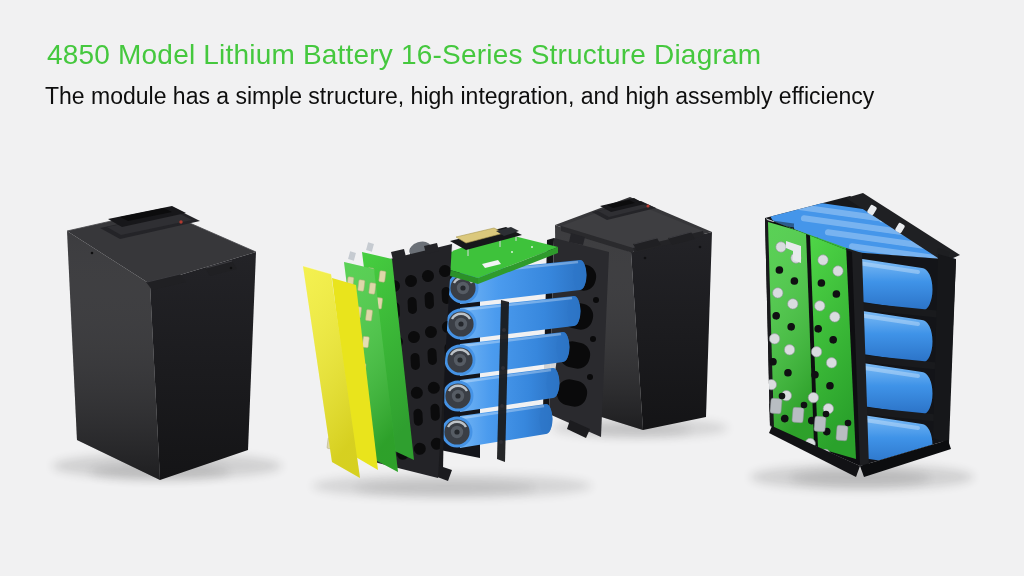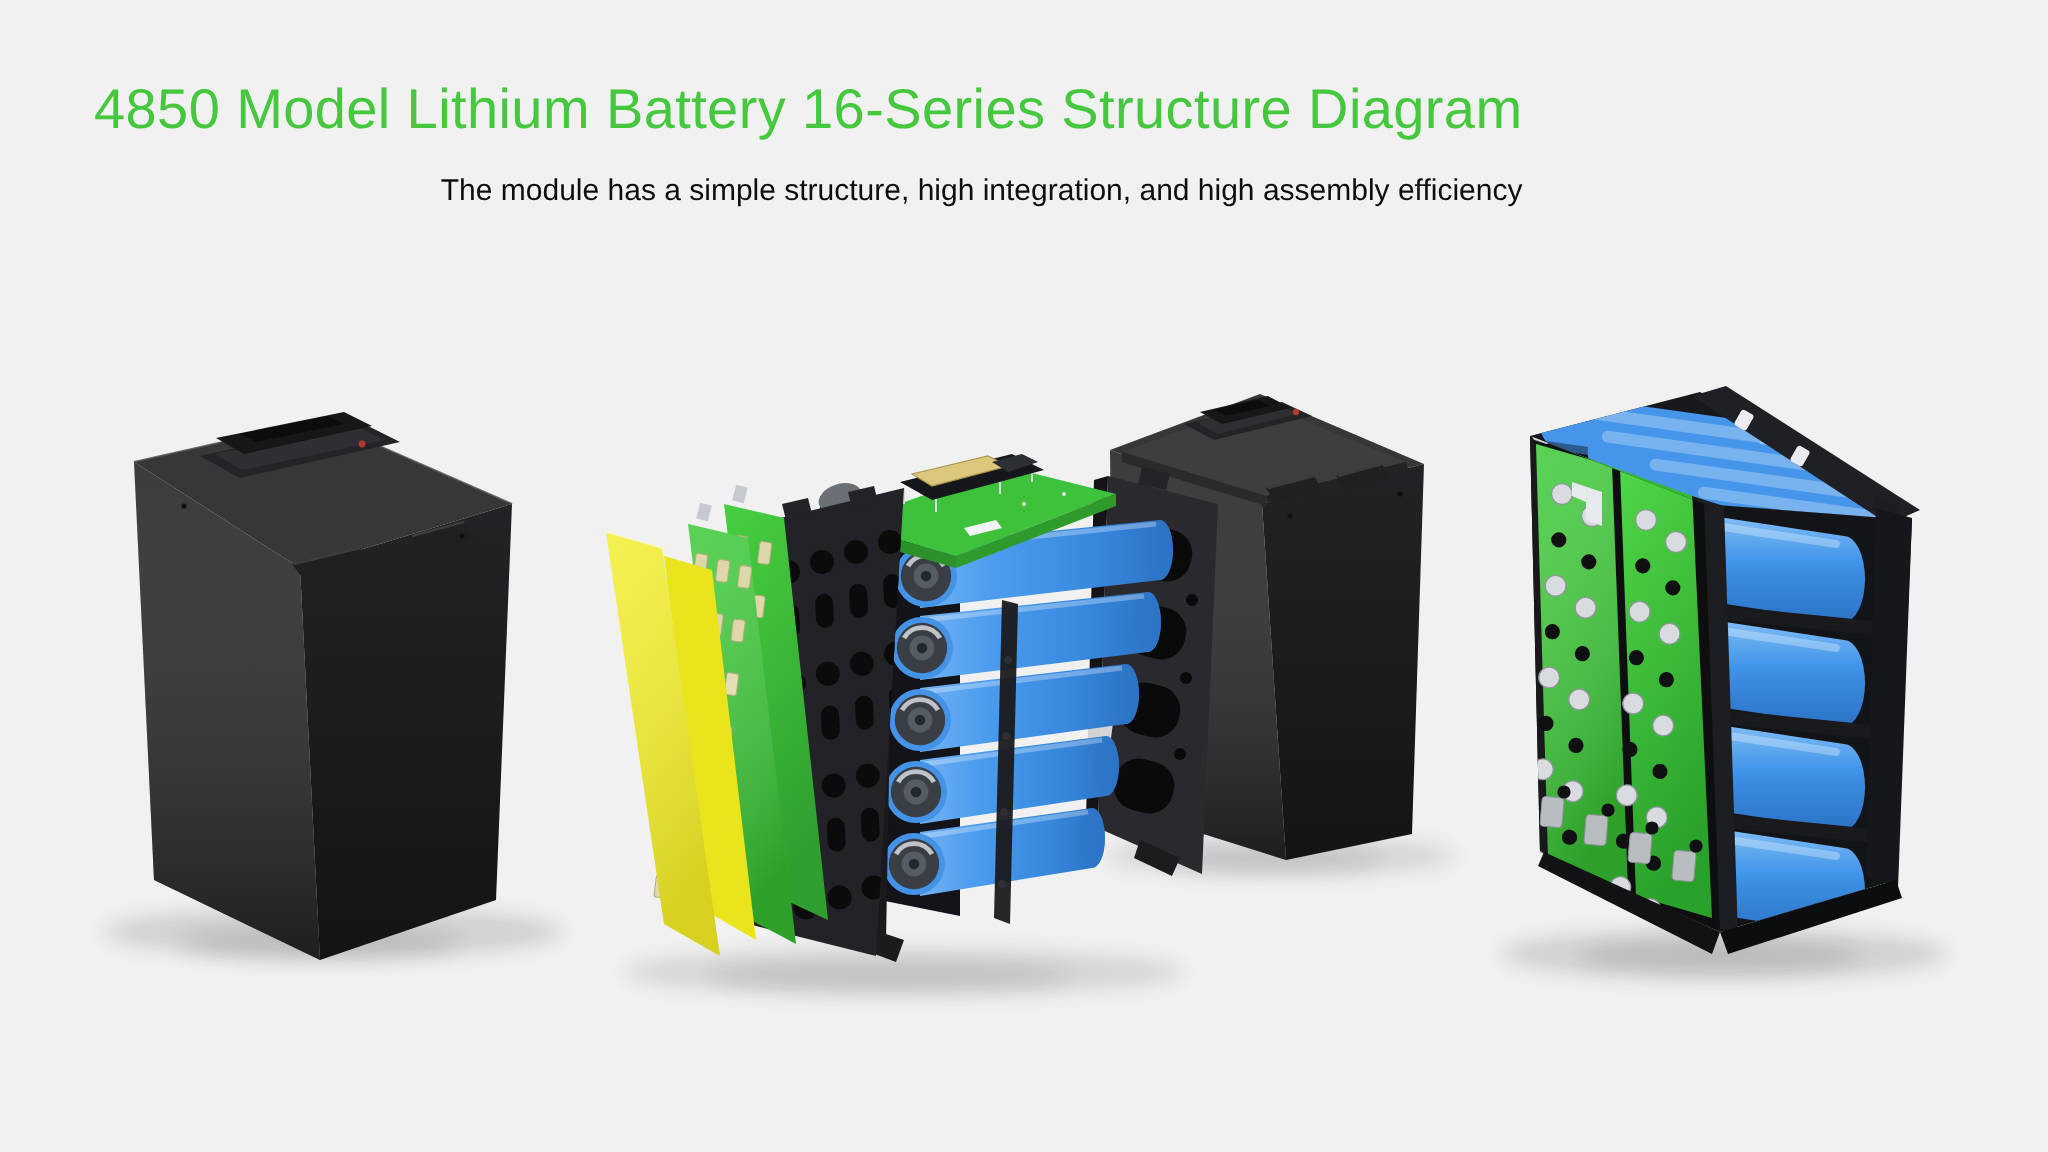--- a/index.html
+++ b/index.html
@@ -1,26 +1,26 @@
 <!DOCTYPE html>
 <html><head>
 <meta charset="utf-8">
 <style>
   html,body{margin:0;padding:0;}
   body{
     width:1024px;height:576px;overflow:hidden;position:relative;
     font-family:"Liberation Sans", sans-serif;
     background:#f1f1f2;
   }
-  .stage{position:absolute;inset:0;text-align:right;}
+  .stage{position:absolute;inset:0;}
   .vignette{position:absolute;inset:0;pointer-events:none;
     background:radial-gradient(ellipse 85% 70% at 50% 32%, rgba(255,255,255,.55), rgba(255,255,255,0) 60%, rgba(0,0,0,.035));}
   header{position:absolute;left:47px;top:40px;z-index:2;}
   h1{margin:0;font-size:28px;line-height:30px;font-weight:400;color:#45c83e;letter-spacing:.2px;}
-  .subtitle{margin:15px 0 0 -2px;font-size:15px;line-height:22px;font-weight:400;color:#0e0e0e;letter-spacing:0;}
+  .subtitle{margin:15px 0 0 -2px;font-size:23px;line-height:22px;font-weight:400;color:#0e0e0e;letter-spacing:0;}
   svg.figure{position:absolute;left:0;top:0;z-index:1;}
 </style>
 </head>
 <body>
 
 <div class="stage">
   <div class="vignette"></div>
   <header>
     <h1>4850 Model Lithium Battery 16-Series Structure Diagram</h1>
     <p class="subtitle">The module has a simple structure, high integration, and high assembly efficiency</p>

